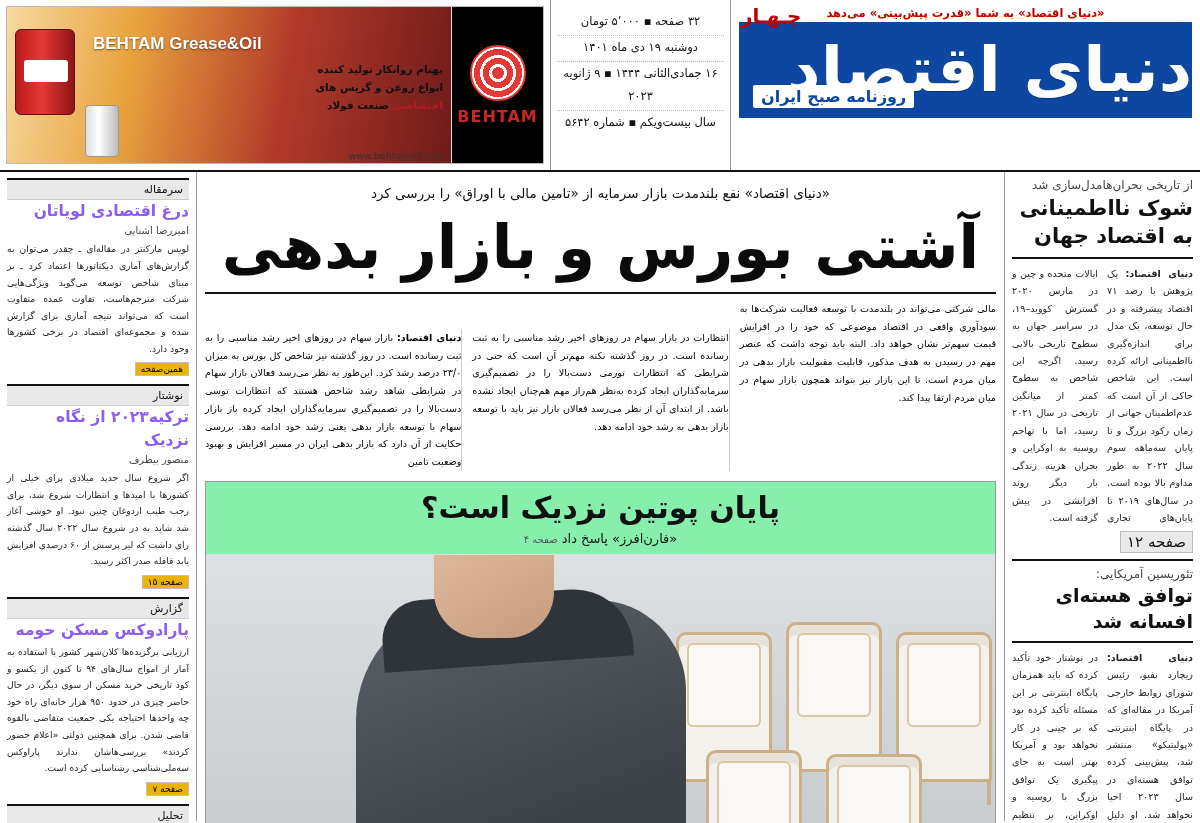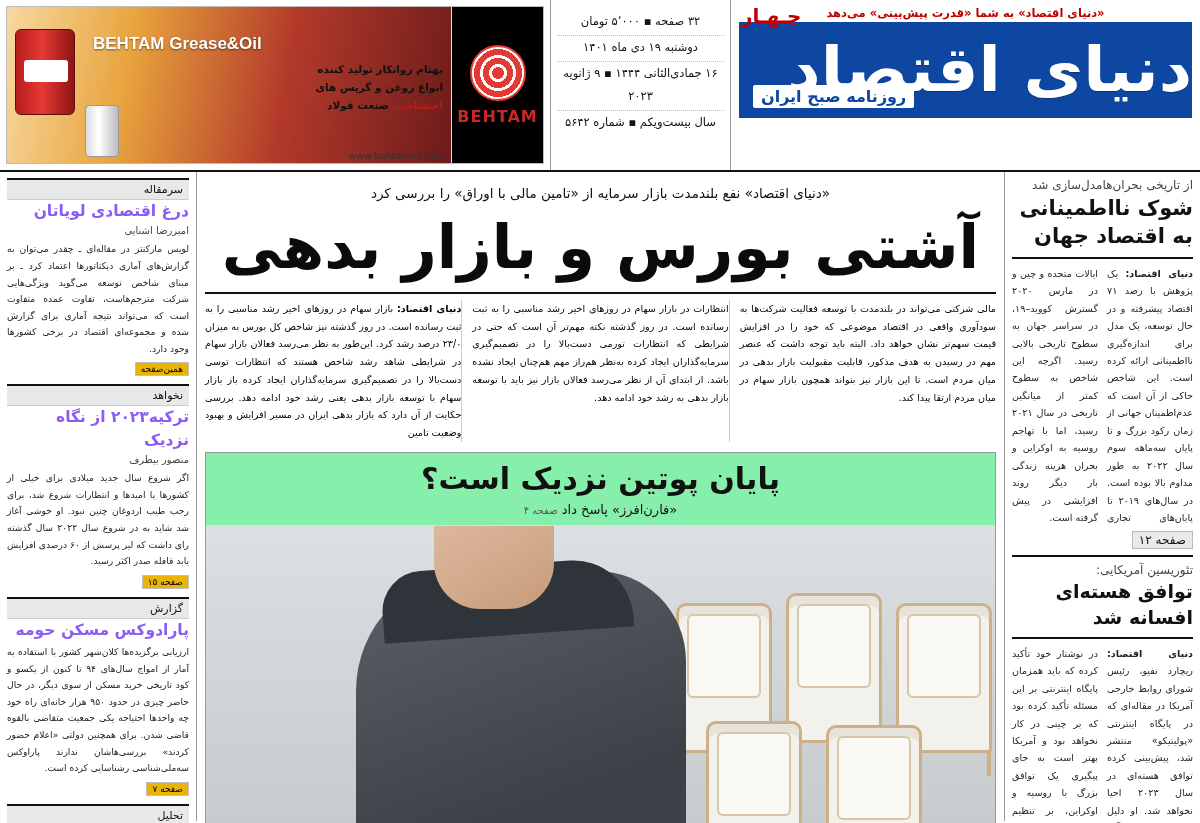--- a/index.html
+++ b/index.html
@@ -173,36 +173,36 @@
     margin: 2px 0 6px 0;
   }
   .side-head.sm { font-size: 19px; }
   .rule { border-top: 2px solid #111; margin: 6px 0; }
   .body-text {
     font-size: 9.6px; line-height: 1.82; text-align: justify; color: #222;
   }
   .body-text b { font-weight: bold; }
   .page-ref {
     display: inline-block; background: #e9e9e9; border: 1px solid #bbb;
-    font-size: 12px; padding: 1px 6px; margin-top: 5px; color: #111;
+    font-size: 15px; padding: 1px 6px; margin-top: 5px; color: #111;
   }
   .two-col-text { column-count: 2; column-gap: 9px; }
 
   
   .lead-kicker {
     text-align: center; font-size: 13.5px; color: #111; margin: 4px 0 8px;
     line-height: 1.7;
   }
   .lead-head {
     text-align: center; font-size: 60px; font-weight: bold; color: #0b0b0b;
     line-height: 1.15; letter-spacing: -1px; margin-bottom: 10px;
   }
   .lead-cols { display: flex; gap: 10px; font-size: 9.6px; line-height: 1.85; text-align: justify; }
   .lead-cols > div { flex: 1; }
-  .sep-v { border-right: 1px solid #ccc; }
+  .sep-v { border-right: 1px solid #ccc; margin-top: 29px; }
 
   .photo-wrap {
     margin-top: 10px; border: 1px solid #999; position: relative; height: 420px; overflow: hidden;
     background: #cfd3d6;
   }
   .photo-caption-bar {
     position: absolute; top: 0; right: 0; left: 0; background: #86efac;
     padding: 6px 10px 8px; z-index: 3; border-bottom: 1px solid #ddd;
   }
   .photo-head {
@@ -381,21 +381,21 @@
 
       <div class="blk">
         <div class="sec-label">سرمقاله</div>
         <div class="left-head">درغ اقتصادی لوياتان</div>
         <div class="byline">امیررضا اشنایی</div>
         <div class="left-body">لویس مارکنتز در مقاله‌ای ـ چقدر می‌توان به گزارش‌های آماری دیکتاتورها اعتماد کرد ـ بر مبنای شاخص توسعه می‌گوید ویژگی‌هایی شرکت مترجم‌هاست، تفاوت عمده متفاوت است که می‌تواند نتیجه آماری برای گزارش شده و مجموعه‌ای اقتصاد در برخی کشورها وجود دارد.</div>
         <div class="pgchip">همین‌صفحه</div>
       </div>
 
       <div class="blk">
-        <div class="sec-label">نخواهد</div>
+        <div class="sec-label">نوشتار</div>
         <div class="left-head">ترکیه۲۰۲۳ از نگاه نزدیک</div>
         <div class="byline">منصور بیطرف</div>
         <div class="left-body">اگر شروع سال جدید میلادی برای خیلی از کشورها با امیدها و انتظارات شروع شد، برای رجب طیب اردوغان چنین نبود. او خوشی آغاز شد شاید به در شروع سال ۲۰۲۲ سال گذشته رای داشت که لیر پرسش از ۶۰ درصدی افزایش یابد قافله صدر اکثر رسید.</div>
         <div class="pgchip">صفحه ۱۵</div>
       </div>
 
       <div class="blk">
         <div class="sec-label">گزارش</div>
         <div class="left-head">پارادوکس مسکن حومه</div>
         <div class="left-body">ارزیابی برگزیده‌ها کلان‌شهر کشور با استفاده به آمار از امواج سال‌های ۹۴ تا کنون از یکسو و کود تاریخی خرید مسکن از سوی دیگر، در حال حاضر چیزی در حدود ۹۵۰ هزار خانه‌ای راه خود چه واحدها احتیاجه یکی جمعیت متقاضی بالقوه قاضی شدن. برای همچنین دولتی «اعلام حضور کردند» بررسی‌هاشان ندارند پاراوکس سه‌ملی‌شناسی رشناسایی کرده است.</div>

